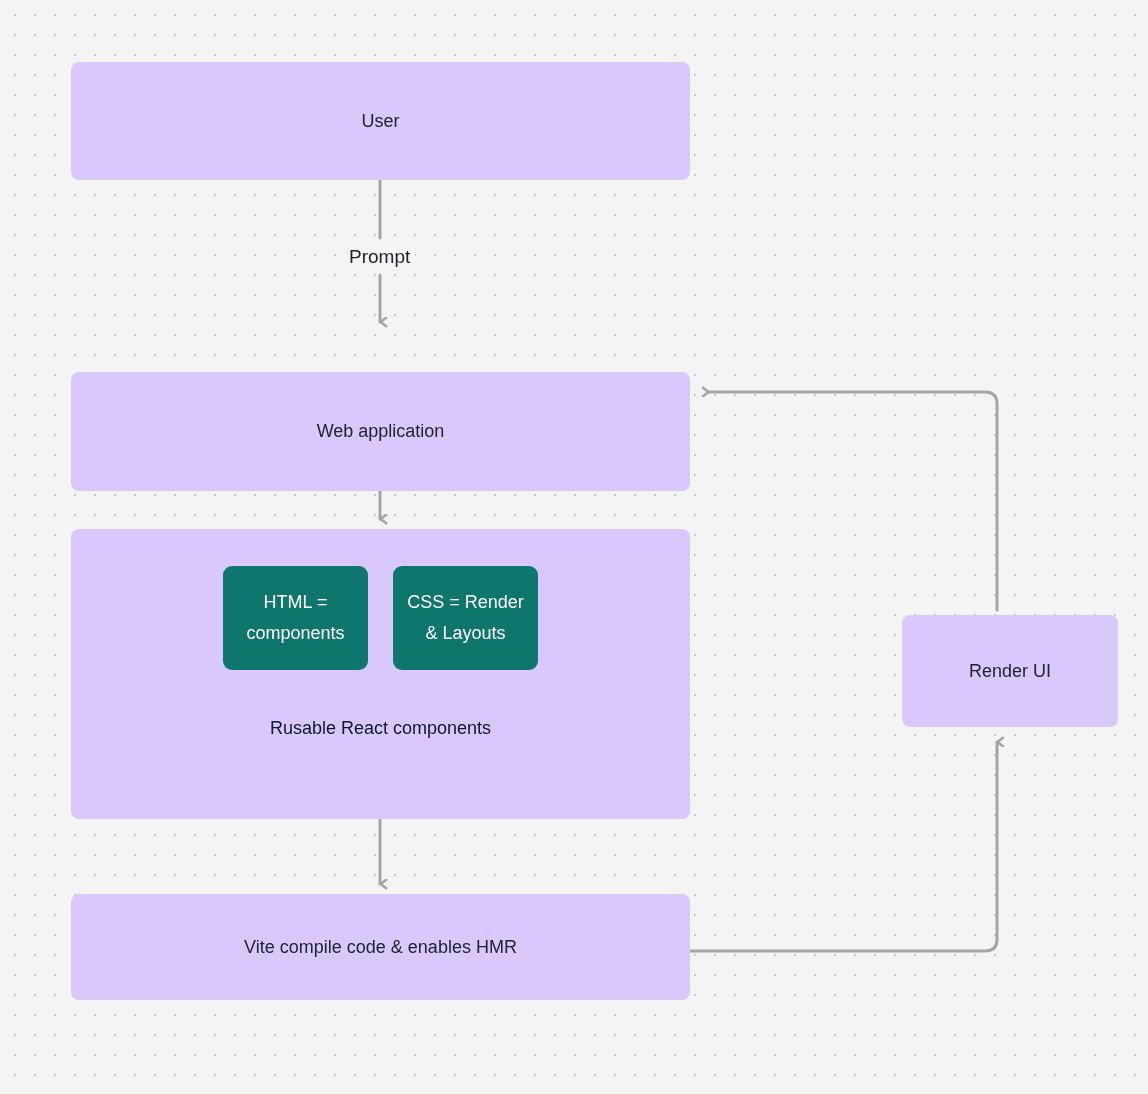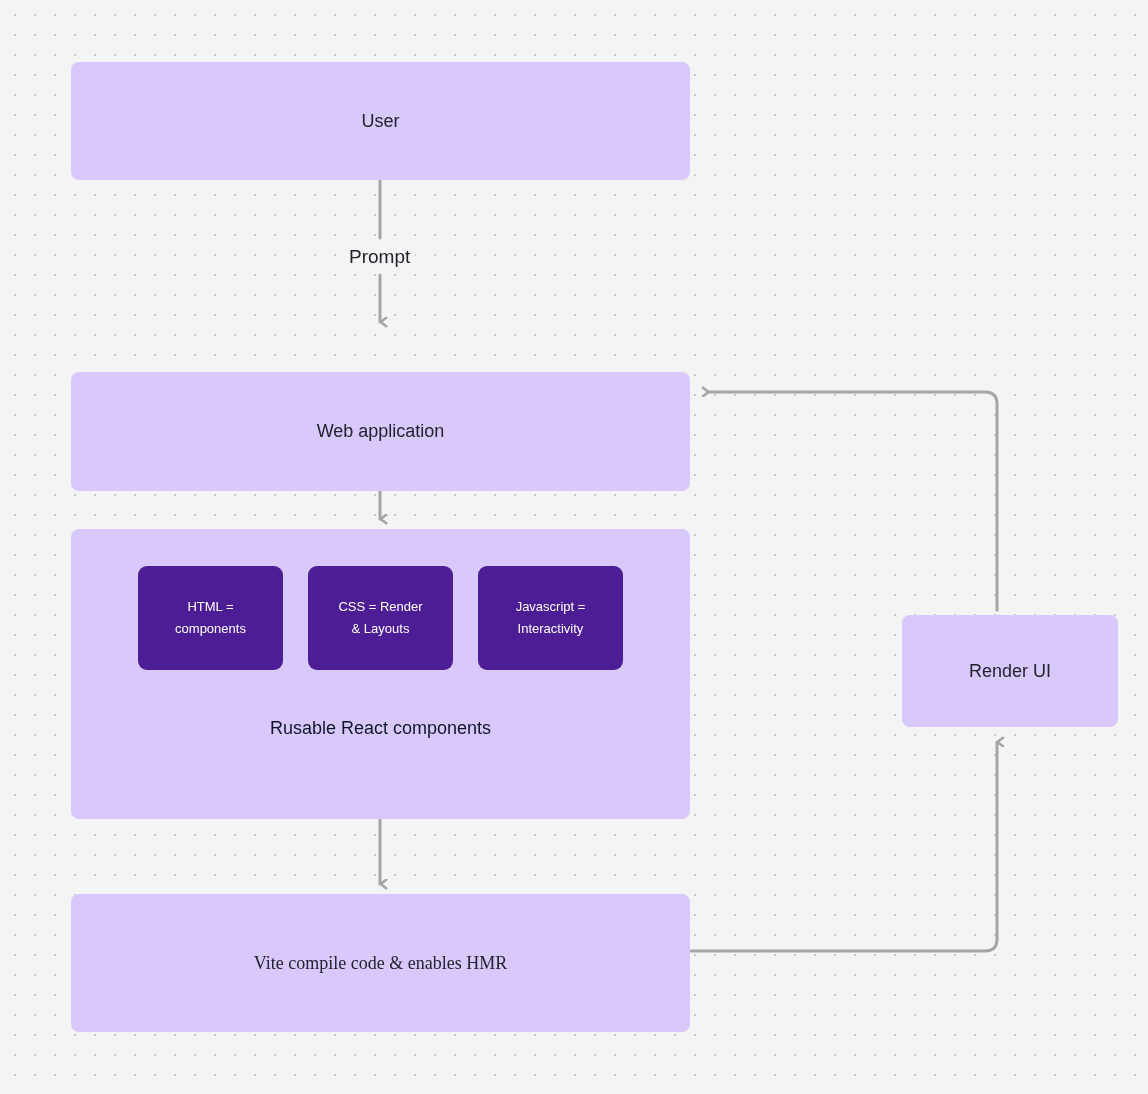--- a/index.html
+++ b/index.html
@@ -34,33 +34,33 @@
   }
 
   .node-light {
     background: #d9c8fb;
     color: #23232e;
     font-size: 18px;
     line-height: 1.35;
   }
 
   .node-solid {
-    background: #4c1d95;
+    background: #0f766e;
     color: #ffffff;
-    font-size: 13px;
+    font-size: 18px;
     line-height: 1.7;
     text-align: center;
     border-radius: 9px;
   }
 
   
   #node-user          { left: 71px;  top: 62px;  width: 619px; height: 118px; }
   #node-webapp        { left: 71px;  top: 332px; width: 619px; height: 119px; margin-top: 40px; }
   #node-components    { left: 71px;  top: 529px; width: 619px; height: 290px; }
-  #node-vite          { left: 71px;  top: 894px; width: 619px; height: 138px; font-family: Liberation Serif, serif; }
+  #node-vite          { left: 71px;  top: 894px; width: 619px; height: 106px; }
   #node-render        { left: 902px; top: 615px; width: 216px; height: 112px; }
 
   #node-components {
     display: block;
     padding: 0;
   }
 
   .inner-row {
     position: absolute;
     left: 0;
@@ -160,26 +160,20 @@
           <span>HTML =</span><br>
           <span>components</span>
         </span>
       </div>
       <div class="node-solid inner-box">
         <span>
           <span>CSS = Render</span><br>
           <span>&amp; Layouts</span>
         </span>
       </div>
-      <div class="node-solid inner-box">
-        <span>
-          <span>Javascript =</span><br>
-          <span>Interactivity</span>
-        </span>
-      </div>
     </div>
 
     <div class="components-caption">Rusable React components</div>
   </div>
 
   <div class="node node-light" id="node-vite">
     <span>Vite compile code &amp; enables HMR</span>
   </div>
 
   <div class="node node-light" id="node-render">

